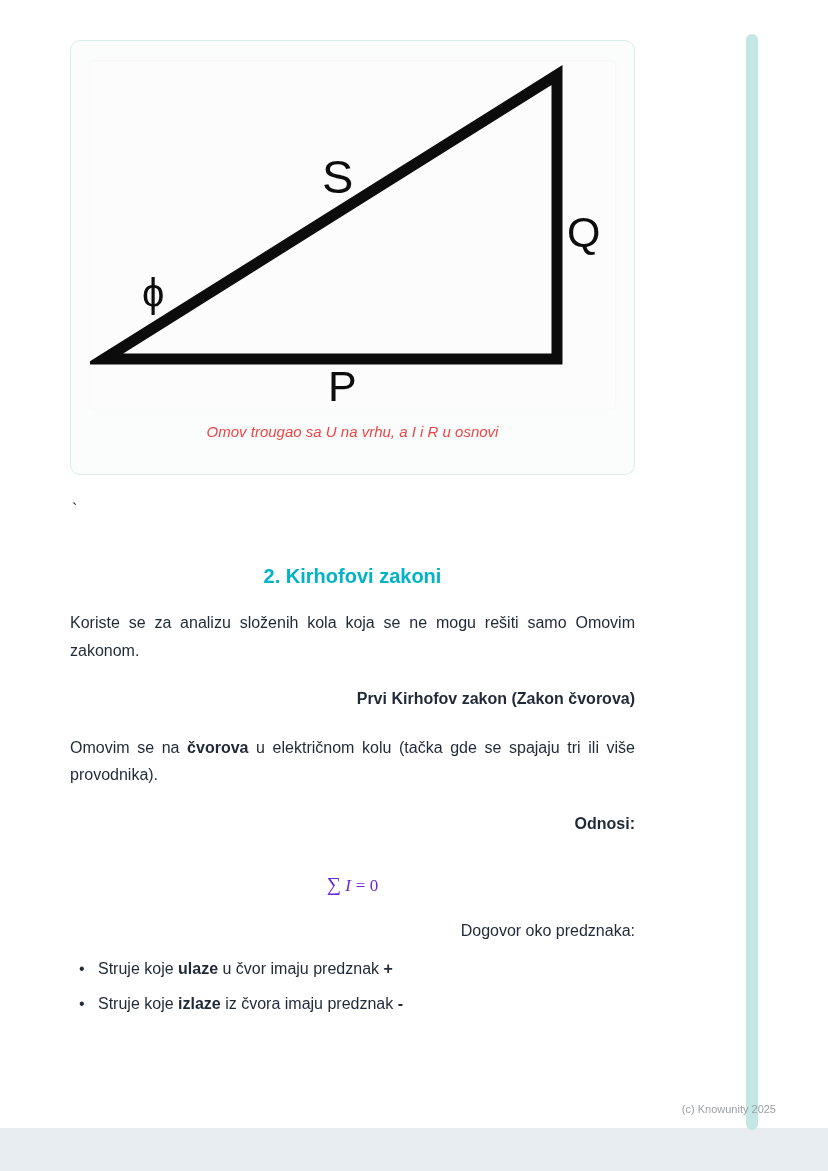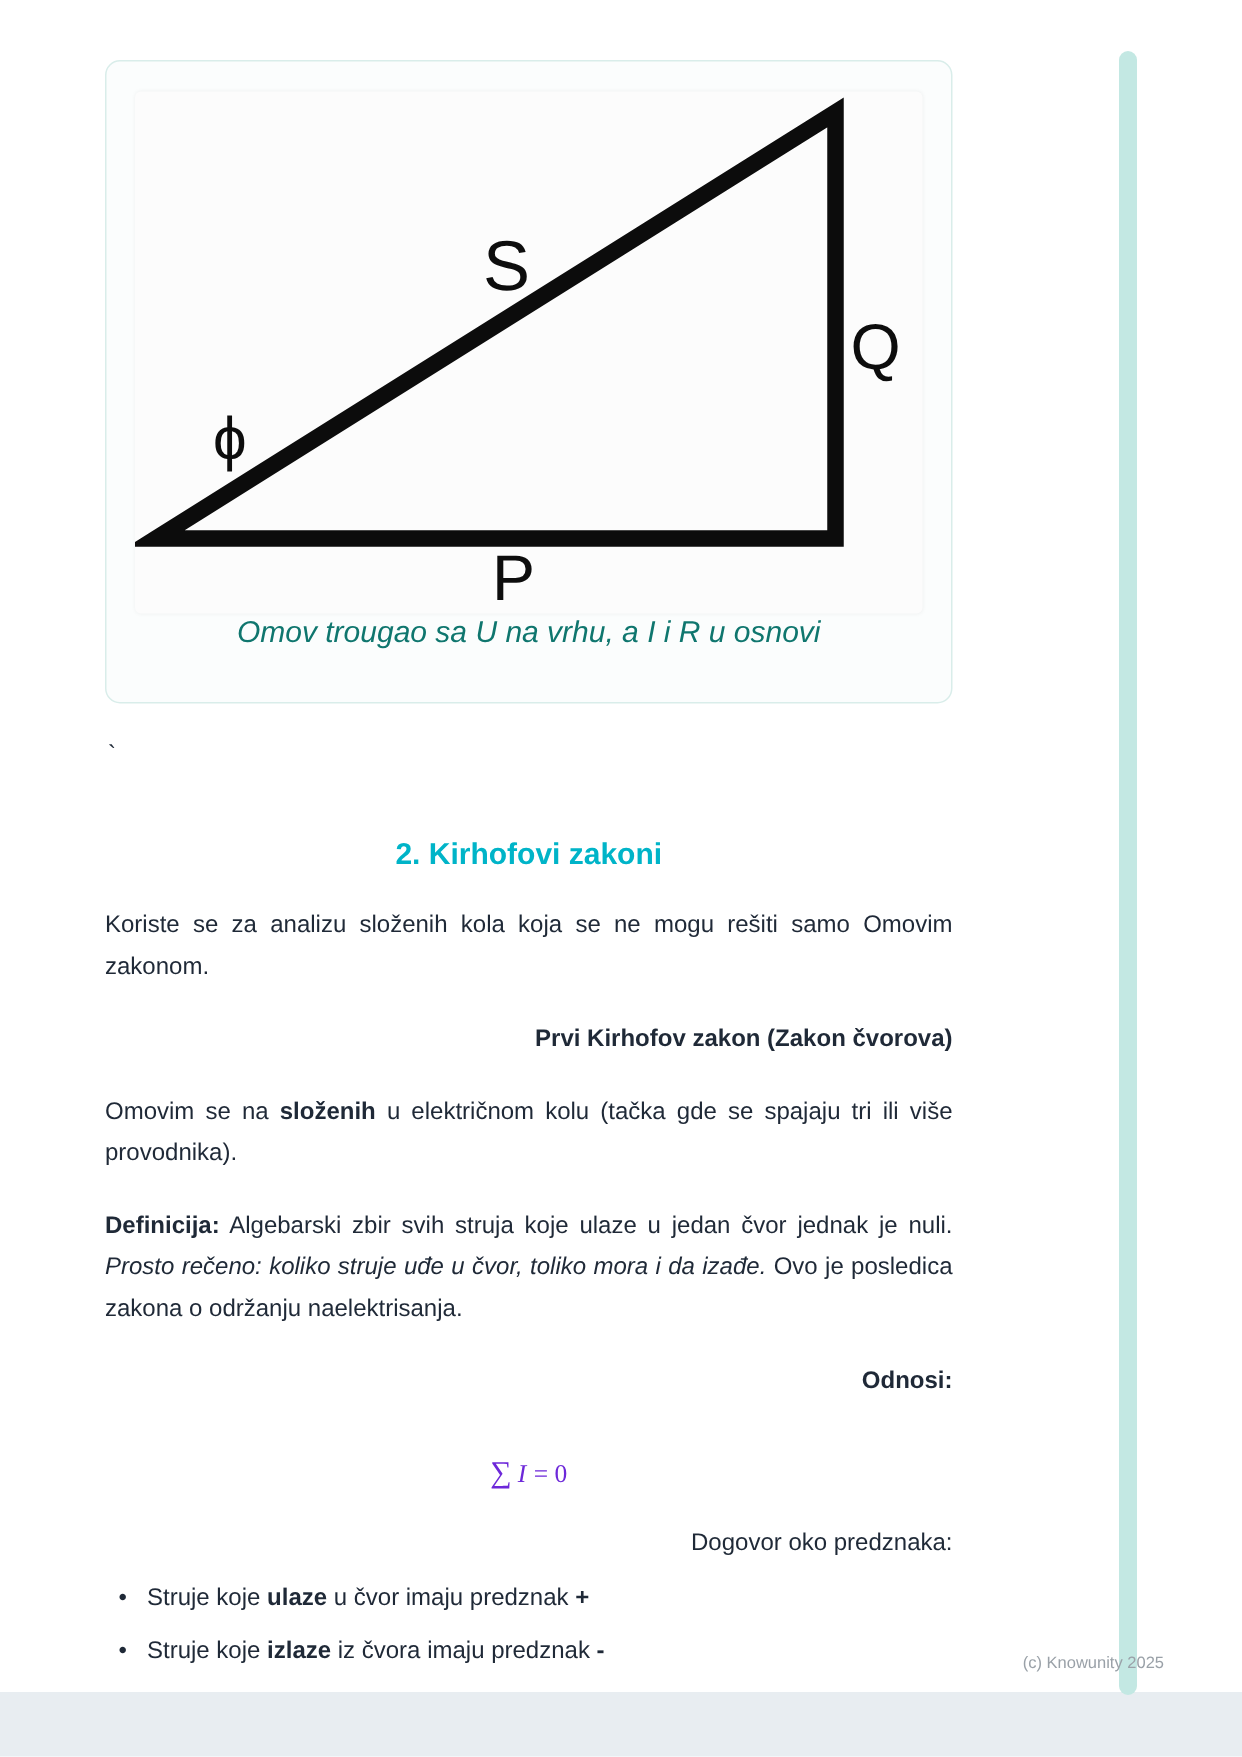--- a/index.html
+++ b/index.html
@@ -40,25 +40,25 @@
   .tri-label {
     position:absolute; color:#0d0d0d; font-weight:500;
     font-family:"Liberation Sans", sans-serif;
     line-height:1;
   }
   .tri-label.s   { left:232px; top:92px;  font-size:47px; }
   .tri-label.q   { left:477px; top:150px; font-size:43px; }
   .tri-label.p   { left:238px; top:304px; font-size:43px; }
   .tri-label.phi { left:52px;  top:212px; font-size:40px; }
   .figure-caption {
-    margin-top:2px;
+    margin-top:14px;
     text-align:center;
     font-style:italic;
-    color:#0f766e;
-    font-size:20px;
+    color:#ef4444;
+    font-size:15px;
   }
   
   .stray { margin:26px 0 0 2px; font-size:16px; color:#1f2937; }
   h2.section-heading {
     margin-top:46px;
     color:#00b4c8;
     font-size:20px;
     font-weight:700;
     text-align:center;
   }
@@ -110,23 +110,22 @@
   </div>
 
   <div class="stray">`</div>
 
   <h2 class="section-heading">2. Kirhofovi zakoni</h2>
 
   <p class="body"><span>Koriste se za analizu složenih kola koja se ne mogu rešiti samo Omovim zakonom.</span></p>
 
   <p class="body single"><span class="bold">Prvi Kirhofov zakon (Zakon čvorova)</span></p>
 
-  <p class="body"><span>Omovim se na </span><span class="bold">složenih</span><span> u električnom kolu (tačka gde se spajaju tri ili više provodnika).</span></p>
+  <p class="body"><span>Omovim se na </span><span class="bold">čvorova</span><span> u električnom kolu (tačka gde se spajaju tri ili više provodnika).</span></p>
 
-  <p class="body"><span class="bold">Definicija:</span><span> Algebarski zbir svih struja koje ulaze u jedan čvor jednak je nuli. </span><span class="italic">Prosto rečeno: koliko struje uđe u čvor, toliko mora i da izađe.</span><span> Ovo je posledica zakona o održanju naelektrisanja.</span></p>
 
   <p class="body single"><span class="bold">Odnosi:</span></p>
 
   <div class="formula-wrap">
     <span class="sum">∑</span><span class="var">I</span><span class="rest">= 0</span>
   </div>
 
   <p class="body single sign-intro"><span>Dogovor oko predznaka:</span></p>
 
   <ul class="sign-list">

